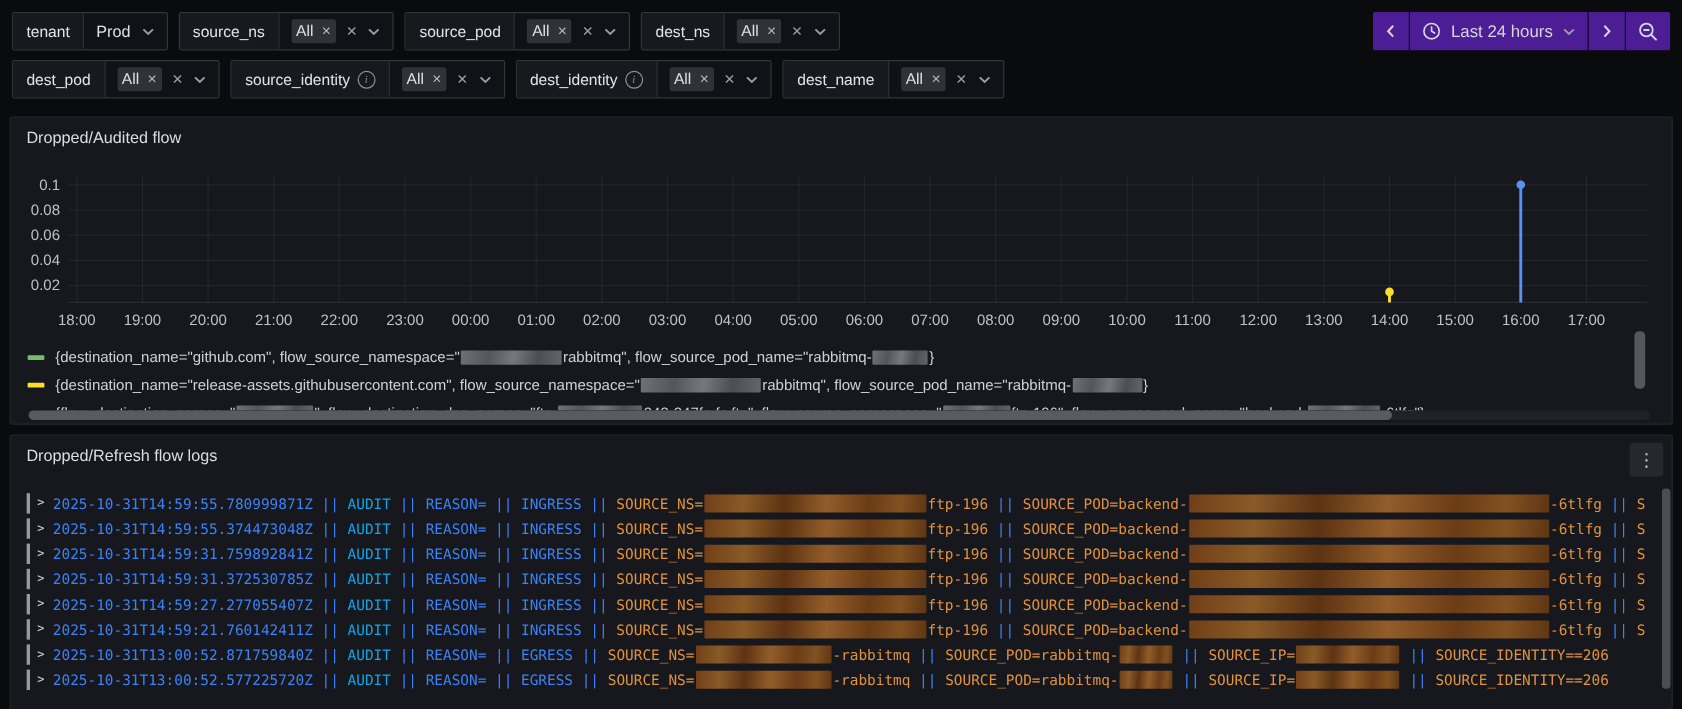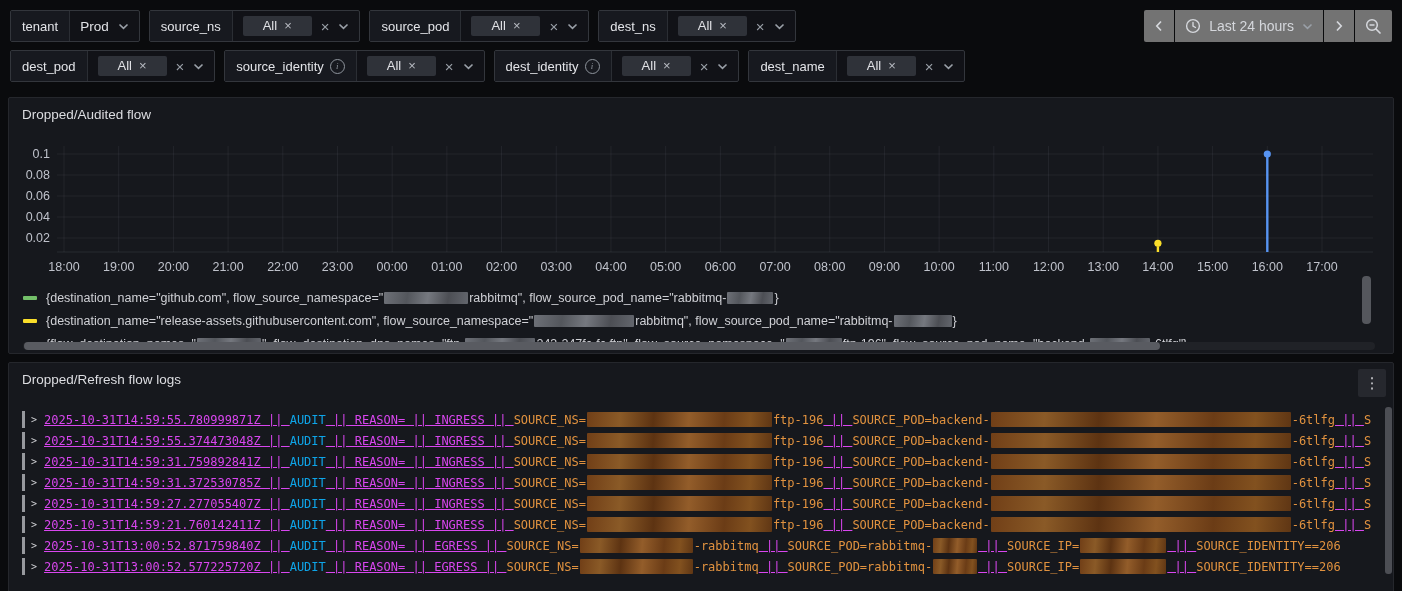--- a/index.html
+++ b/index.html
@@ -18,21 +18,21 @@
     display:flex;align-items:stretch;height:30px;background:#111217;
     border:1px solid #33363c;border-radius:2px;cursor:pointer;flex:0 0 auto;
   }
   .filter-label{
     display:flex;align-items:center;gap:6px;padding:0 11px;font-size:13px;font-weight:500;
     color:#e3e4e8;background:#17191f;border-right:1px solid #2b2e34;white-space:nowrap;
   }
   .filter-value{display:flex;align-items:center;gap:9px;padding:0 10px;}
   .chip{
     display:flex;align-items:center;gap:7px;background:#2f3239;border-radius:2px;
-    padding:2px 20px;font-size:13px;color:#e0e1e5;line-height:16px;
+    padding:2px 4px;font-size:13px;color:#e0e1e5;line-height:16px;
   }
   .chip .chip-x{font-size:13px;color:#b9bcc3;cursor:pointer;}
   .clear-x{font-size:15px;color:#9aa0a8;cursor:pointer;line-height:1;}
   .single-val{font-size:13.5px;color:#e0e1e5;font-weight:500;}
   .cluster-box{
     display:flex;align-items:center;gap:8px;margin:2px 3px;padding:0 7px;
     border:2px solid #3d71d9;border-radius:2px;background:#0f1014;
   }
   .redact-g{
     display:inline-block;height:15px;border-radius:1px;
@@ -40,21 +40,21 @@
   }
   .info-icon{
     width:13px;height:13px;border:1px solid #8e949c;border-radius:50%;
     display:inline-flex;align-items:center;justify-content:center;
     font-size:9px;color:#8e949c;font-family:"Liberation Serif",serif;font-style:italic;
   }
   
   .time-controls{margin-left:auto;display:flex;gap:10px;align-items:center;}
   .tc-group{display:flex;height:32px;border-radius:2px;overflow:hidden;}
   .tc-btn{
-    background:#737373;display:flex;align-items:center;gap:8px;justify-content:center;
+    background:#4c1d95;display:flex;align-items:center;gap:8px;justify-content:center;
     padding:0 10px;font-size:14px;font-weight:500;color:#d5d7dc;cursor:pointer;
     border-right:1px solid #0a0b0d;
   }
   .tc-btn:last-child{border-right:none;}
   .tc-btn svg{display:block;}
   
   .panel{position:absolute;left:8px;width:1384px;background:#16181d;border:1px solid #25272c;border-radius:2px;}
   #panel-flow{top:97px;height:255px;text-align:right;}
   #panel-logs{top:362px;height:229px;}
   .panel-title{position:absolute;top:9px;left:13px;font-size:13.5px;font-weight:500;color:#dcdde1;cursor:pointer;}
@@ -68,21 +68,21 @@
   .legend-row .redact-g{height:12px;vertical-align:-2px;margin:0 1px;}
   .hscrollbar{position:absolute;left:14px;right:18px;bottom:3px;height:8px;background:#202227;border-radius:4px;}
   .hscroll-thumb{position:absolute;left:1px;top:0;height:8px;width:84%;background:#595b61;border-radius:4px;cursor:pointer;}
   .vscroll-thumb-legend{position:absolute;right:22px;top:178px;width:9px;height:48px;background:#55575d;border-radius:4px;cursor:pointer;}
   
   #logs-body{position:absolute;top:46px;left:13px;right:9px;bottom:0;overflow:hidden;}
   .log-row{display:flex;align-items:center;height:21px;cursor:pointer;}
   .log-marker{flex:0 0 auto;width:3px;height:17px;background:#97999e;margin-right:6px;}
   .log-expand{flex:0 0 auto;font-size:10px;color:#d0d1d5;margin-right:7px;font-family:"DejaVu Sans Mono",monospace;}
   .log-text{white-space:pre;font-family:"DejaVu Sans Mono",monospace;font-size:12px;letter-spacing:0;}
-  .lw{color:#d946ef;text-decoration:underline;} .lo{color:#e1923f;} .lr{color:#0ea5e9;font-weight:normal;text-align:right;}
+  .lw{color:#3b82f6;} .lo{color:#e1923f;} .lr{color:#0ea5e9;font-weight:normal;text-align:right;}
   .redact-w{
     display:inline-block;height:15px;vertical-align:-3px;margin:0 1px;border-radius:1px;
     background:linear-gradient(95deg,#713f17,#8a5a27 18%,#5d3312 36%,#935d2a 55%,#6b3c16 74%,#82511f 88%,#5f3614);
   }
   .kebab{
     position:absolute;top:6px;right:7px;width:28px;height:28px;background:#26282e;border-radius:2px;
     display:flex;align-items:center;justify-content:center;color:#cfd0d4;font-size:15px;cursor:pointer;
   }
   .vscrollbar-logs{position:absolute;right:1px;top:44px;bottom:3px;width:7px;}
   .vscroll-thumb-logs{position:absolute;top:0;left:0;width:7px;height:92%;background:#4c4e54;border-radius:3px;cursor:pointer;}

